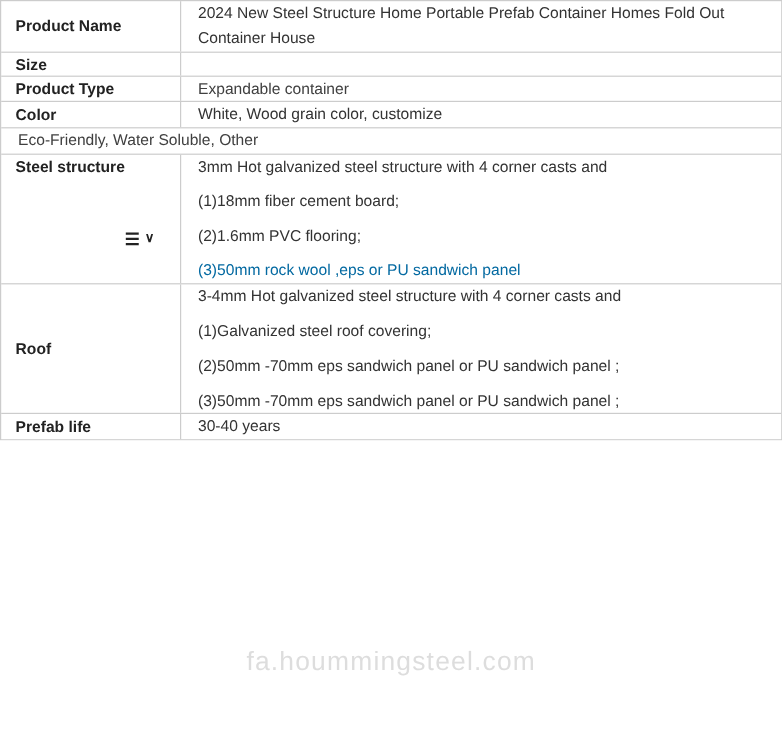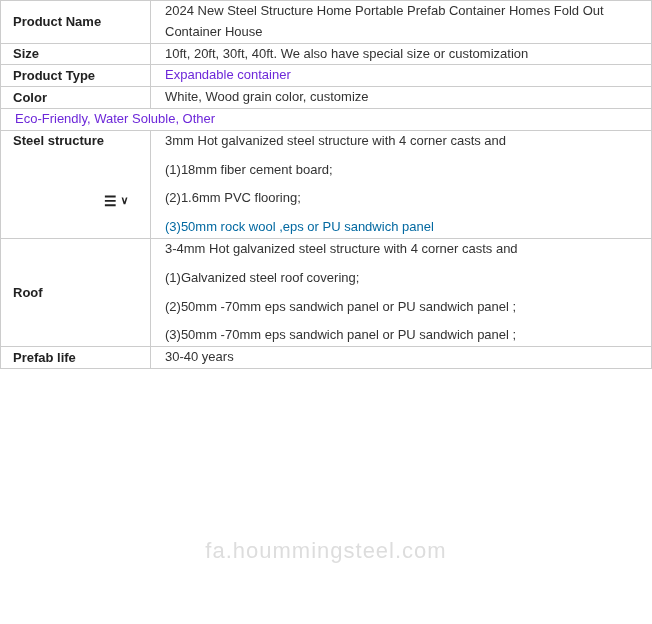--- a/index.html
+++ b/index.html
@@ -39,21 +39,21 @@
       font-size: 13px;
       color: #333;
       line-height: 1.6;
     }
     .value-cell p {
       margin-bottom: 8px;
     }
     .value-cell p:last-child {
       margin-bottom: 0;
     }
-    .text-blue { color: #6d28d9; }
+    .text-blue { color: #404040; }
     .text-red { color: #0369a1; }
     .watermark {
       position: fixed;
       bottom: 60px;
       left: 50%;
       transform: translateX(-50%);
       font-size: 22px;
       color: rgba(180, 180, 180, 0.45);
       white-space: nowrap;
       pointer-events: none;
@@ -66,23 +66,20 @@
 
 <div class="table-container">
 <div class="row">
       <div class="label-cell">Product Name</div>
       <div class="value-cell">
         <p>2024 New Steel Structure Home Portable Prefab Container Homes Fold Out Container House</p>
       </div>
     </div>
     <div class="row">
       <div class="label-cell">Size</div>
-      <div class="value-cell">
-        <p>10ft, 20ft,  30ft, 40ft.  We also have special size or customization</p>
-      </div>
     </div>
     <div class="row">
       <div class="label-cell">Product Type</div>
       <div class="value-cell">
         <p class="text-blue">Expandable container</p>
       </div>
     </div>
     <div class="row">
       <div class="label-cell">Color</div>
       <div class="value-cell">

